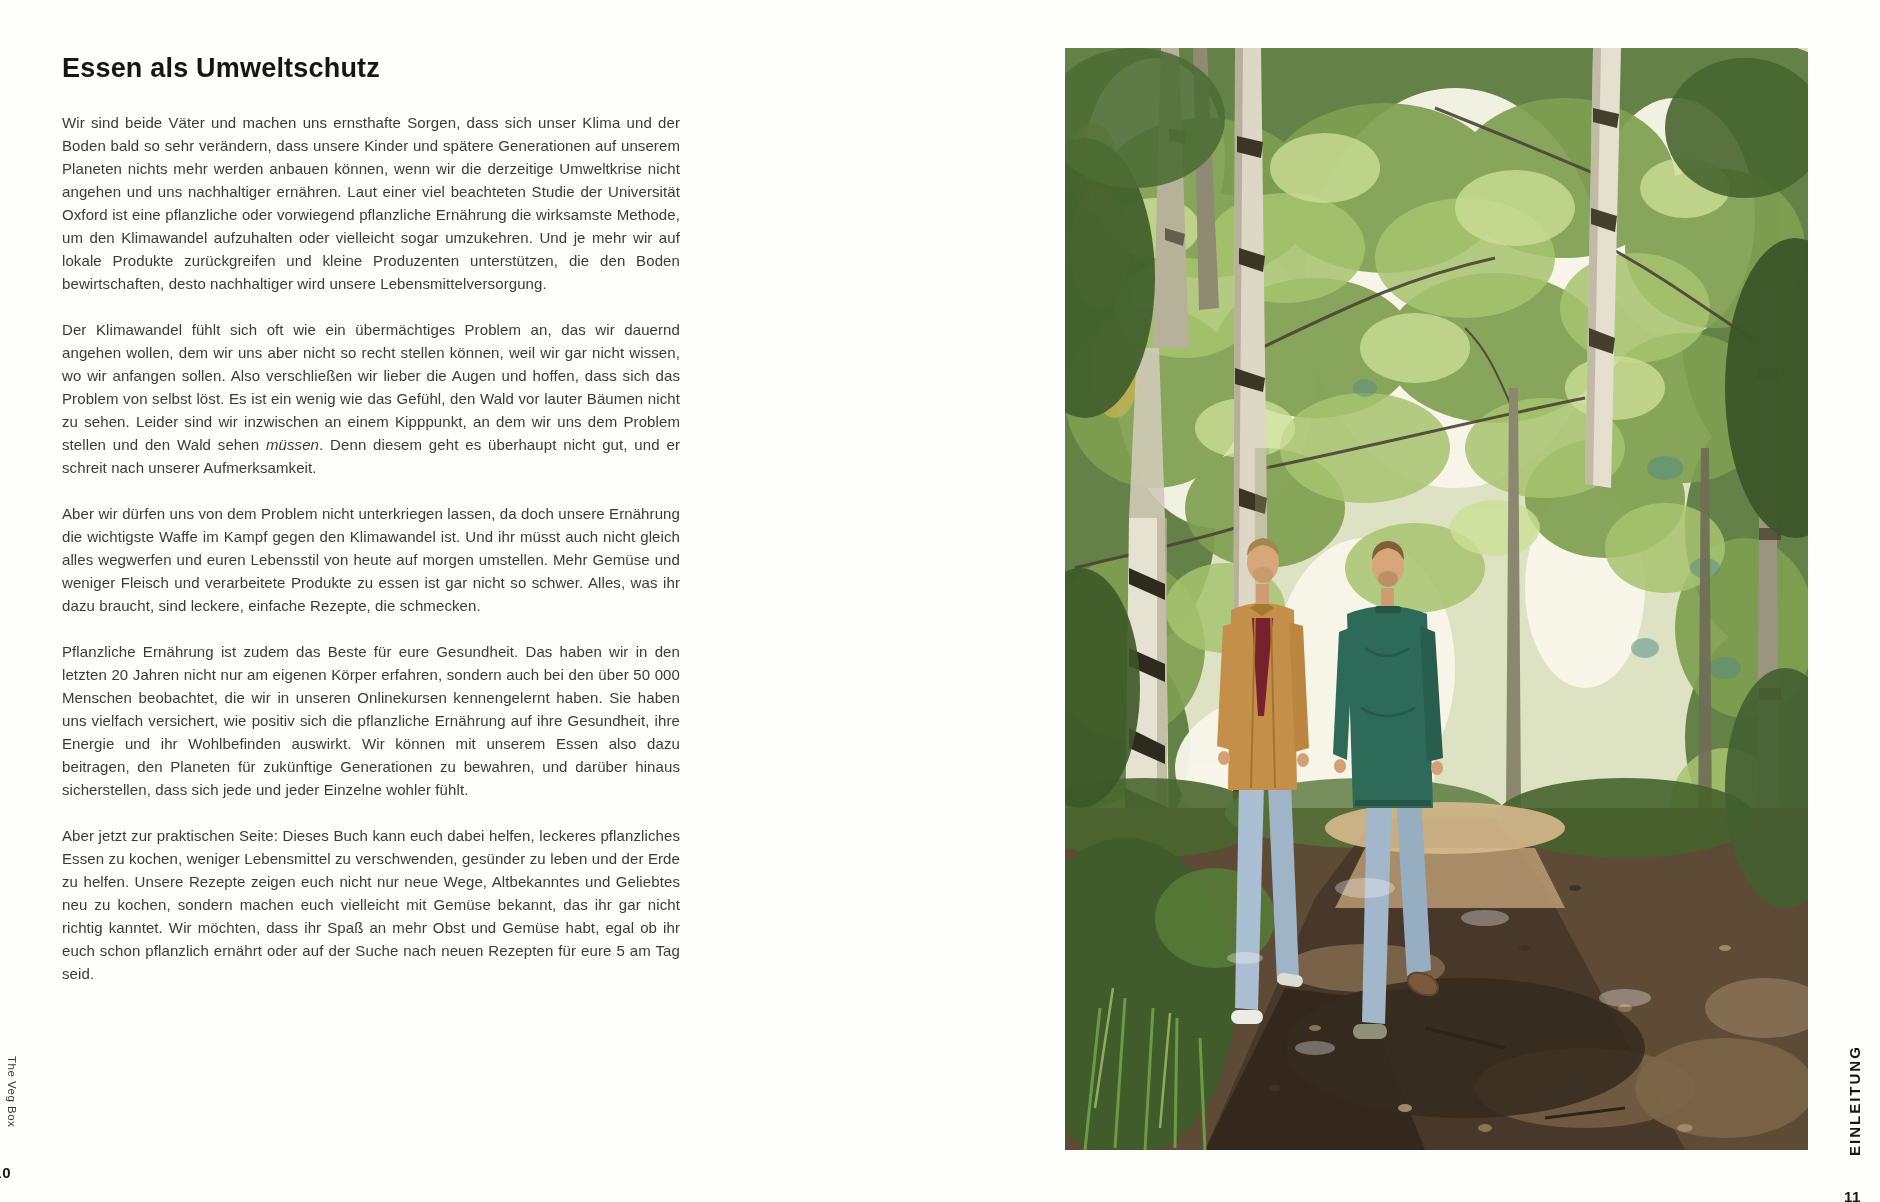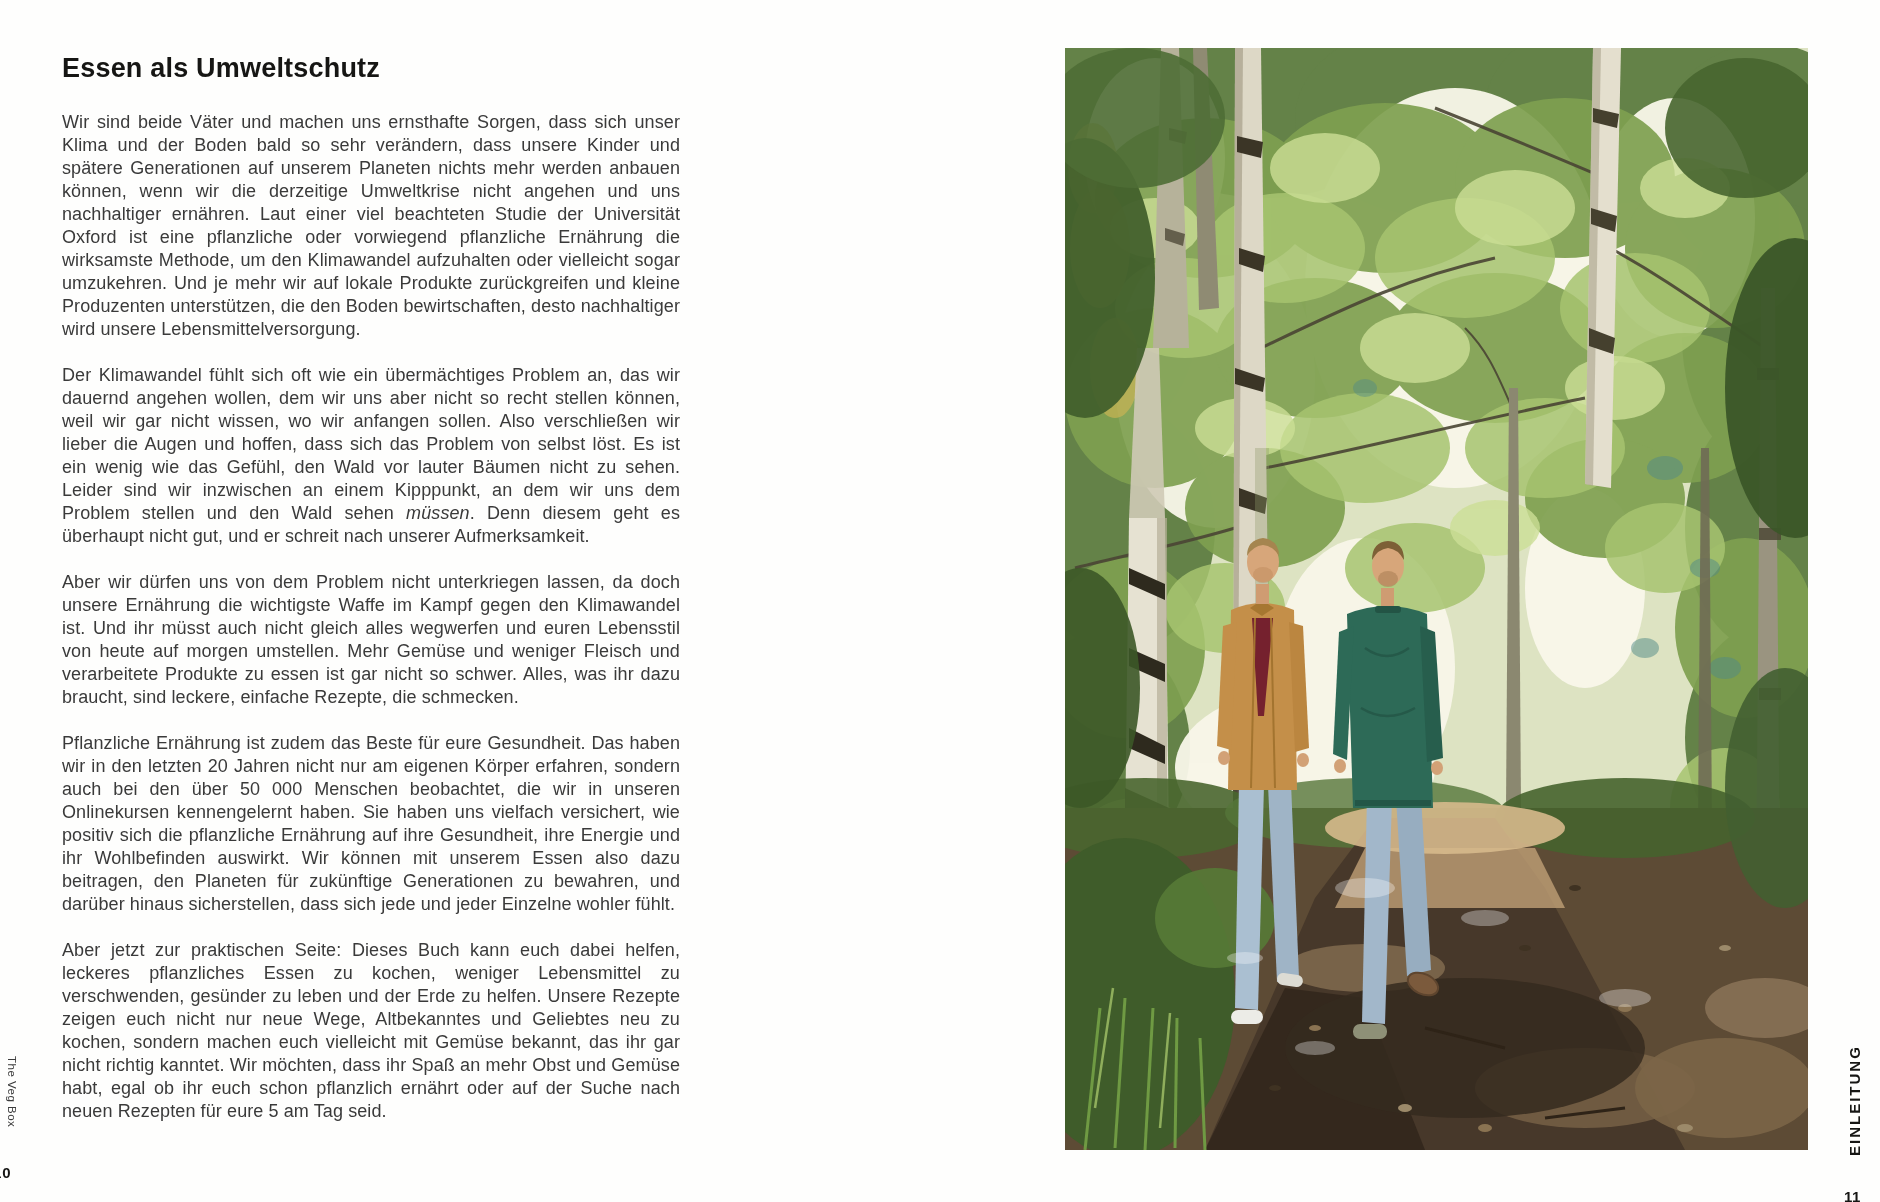--- a/index.html
+++ b/index.html
@@ -12,21 +12,21 @@
   .left-page{
     position:absolute;left:62px;top:54px;width:618px;
   }
   .left-page h1{
     margin:0 0 27px 0;
     font-size:27px;line-height:1.1;font-weight:700;
     letter-spacing:0.2px;color:#161614;
   }
   .body-para{
     margin:0 0 23px 0;
-    font-size:18px;line-height:23px;
+    font-size:15px;line-height:23px;
     text-align:justify;letter-spacing:0.1px;color:#3a3a3a;
   }
   .body-para em{}
   .photo{
     position:absolute;left:1065px;top:48px;width:743px;height:1102px;
     margin:0;overflow:hidden;background:#dde3c2;
   }
   .photo svg{display:block;width:743px;height:1102px;}
   .spine-left{
     position:absolute;left:6px;top:1056px;height:100px;

